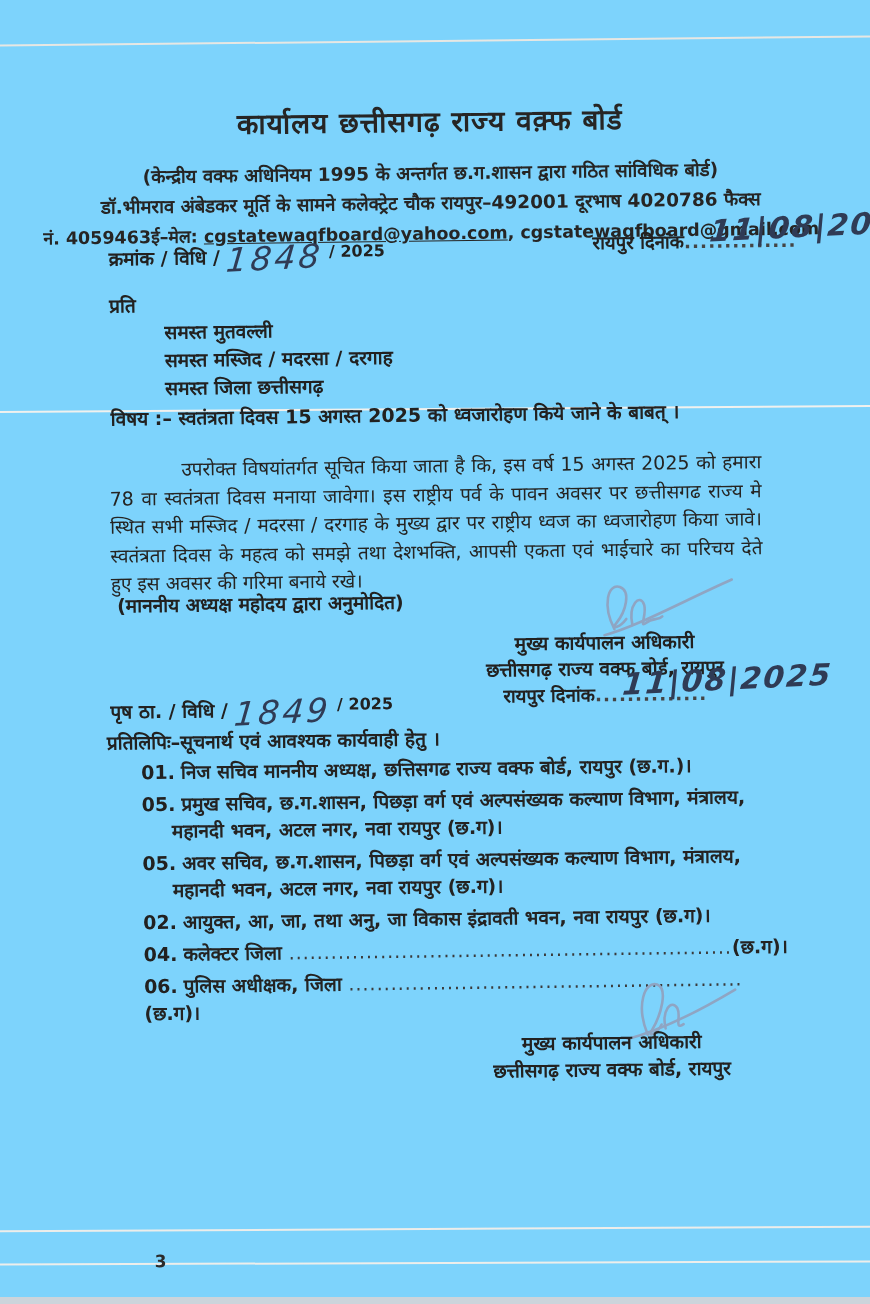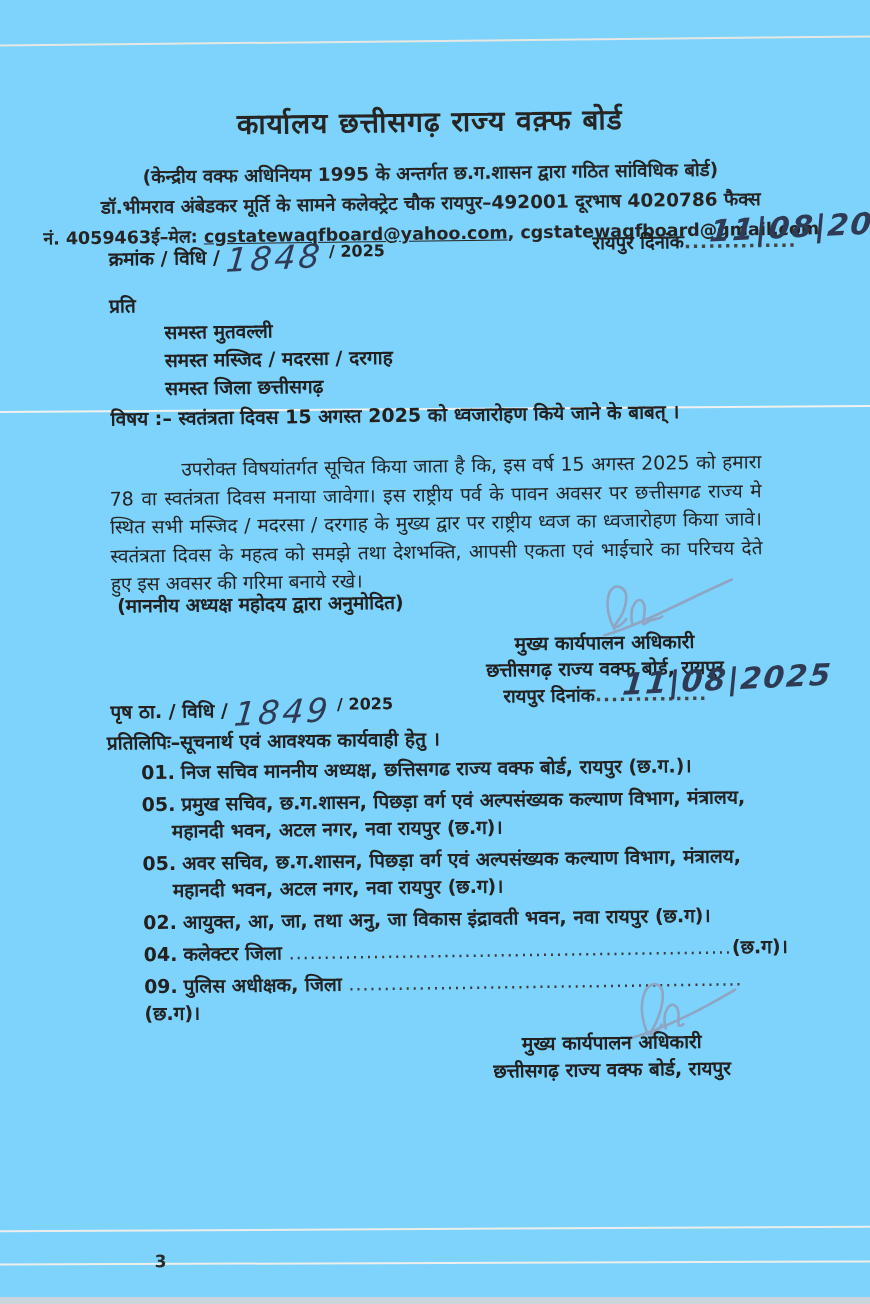--- a/index.html
+++ b/index.html
@@ -152,21 +152,21 @@
         <span class="cc-num">05.</span><span class="cc-text">अवर सचिव, छ.ग.शासन, पिछड़ा वर्ग एवं अल्पसंख्यक कल्याण विभाग, मंत्रालय,</span>
         <div class="cc-cont">महानदी भवन, अटल नगर, नवा रायपुर (छ.ग)।</div>
       </div>
       <div class="cc-item">
         <span class="cc-num">02.</span><span class="cc-text">आयुक्त, आ, जा, तथा अनु, जा विकास इंद्रावती भवन, नवा रायपुर (छ.ग)।</span>
       </div>
       <div class="cc-item">
         <span class="cc-num">04.</span><span class="cc-text">कलेक्टर जिला </span><span class="cc-dots">...............................................................</span><span class="cc-text">(छ.ग)।</span>
       </div>
       <div class="cc-item">
-        <span class="cc-num">09.</span><span class="cc-text">पुलिस अधीक्षक, जिला </span><span class="cc-dots">........................................................</span><span class="cc-text">(छ.ग)।</span>
+        <span class="cc-num">06.</span><span class="cc-text">पुलिस अधीक्षक, जिला </span><span class="cc-dots">........................................................</span><span class="cc-text">(छ.ग)।</span>
       </div>
     </div>
 
     <svg id="sig2-svg" class="sig-svg" width="140" height="72" viewBox="0 0 140 72">
       <g fill="none" stroke="#8fa5c3" stroke-width="2.6" stroke-linecap="round">
         <path d="M48,60 C36,30 46,6 58,10 C69,14 62,40 52,56 C47,64 58,58 62,50"></path>
         <path d="M66,54 C62,36 72,24 78,34 C82,42 74,56 84,50"></path>
         <path d="M28,64 C60,56 98,38 136,16"></path>
       </g>
     </svg>

